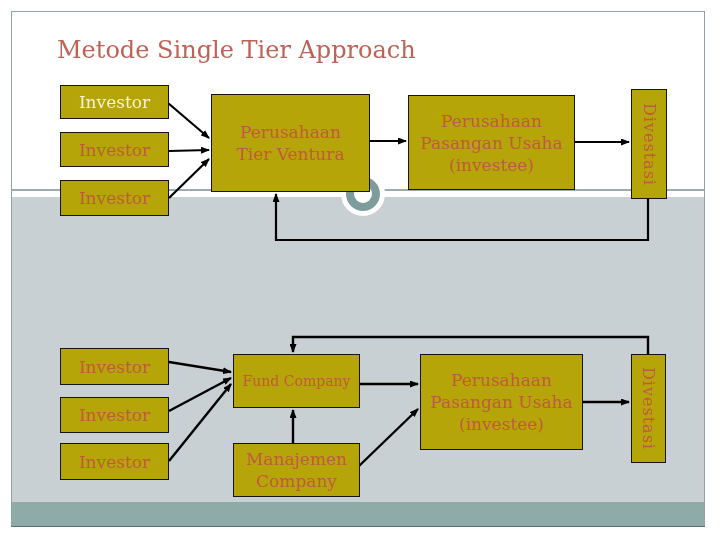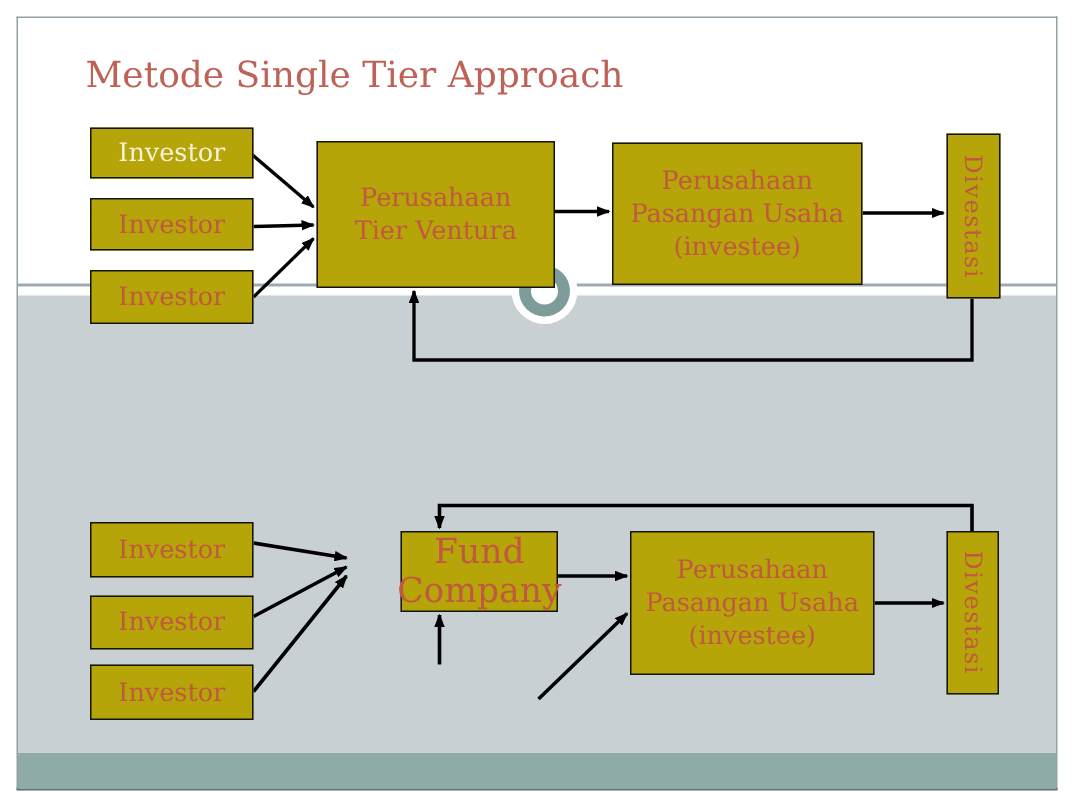--- a/index.html
+++ b/index.html
@@ -27,21 +27,21 @@
   .investor.light{color:#F4F1D8;}
   .b-inv1{left:60px;top:85px;width:109px;height:34px;}
   .b-inv2{left:60px;top:132px;width:109px;height:35px;}
   .b-inv3{left:60px;top:180px;width:109px;height:36px;}
   .b-vc{left:211px;top:94px;width:159px;height:98px;}
   .b-investee1{left:408px;top:95px;width:167px;height:95px;}
   .b-div1{left:631px;top:89px;width:36px;height:110px;}
   .b-inv4{left:60px;top:348px;width:109px;height:37px;}
   .b-inv5{left:60px;top:397px;width:109px;height:36px;}
   .b-inv6{left:60px;top:443px;width:109px;height:37px;}
-  .b-fund{left:233px;top:354px;width:105px;height:54px;font-size:23px;margin-left:34px;}
+  .b-fund{left:233px;top:354px;width:127px;height:54px;font-size:14px;}
   .b-mgmt{left:233px;top:443px;width:127px;height:54px;}
   .b-investee2{left:420px;top:354px;width:163px;height:96px;}
   .b-div2{left:631px;top:354px;width:35px;height:109px;}
   .vertical-text{writing-mode:vertical-rl;font-size:16px;letter-spacing:1px;}
   
   .title-single{position:absolute;left:57px;top:36px;font-size:24px;color:#BE6257;z-index:4;white-space:nowrap;}
   .title-two{position:absolute;left:57px;top:291px;font-size:23px;font-weight:bold;
              letter-spacing:5px;color:#6F7D9B;z-index:4;white-space:nowrap;}
 </style>
 </head>
@@ -112,20 +112,24 @@
   </div>
   <div class="box investor b-inv5">
     <span>Investor</span>
   </div>
   <div class="box investor b-inv6">
     <span>Investor</span>
   </div>
   <div class="box b-fund">
     <span>Fund Company</span>
   </div>
+  <div class="box b-mgmt">
+    <div class="ln">Manajemen</div>
+    <div class="ln">Company</div>
+  </div>
   <div class="box b-investee2">
     <div class="ln">Perusahaan</div>
     <div class="ln">Pasangan Usaha</div>
     <div class="ln">(investee)</div>
   </div>
   <div class="box b-div2">
     <span class="vertical-text">Divestasi</span>
   </div>
 </div>
 

